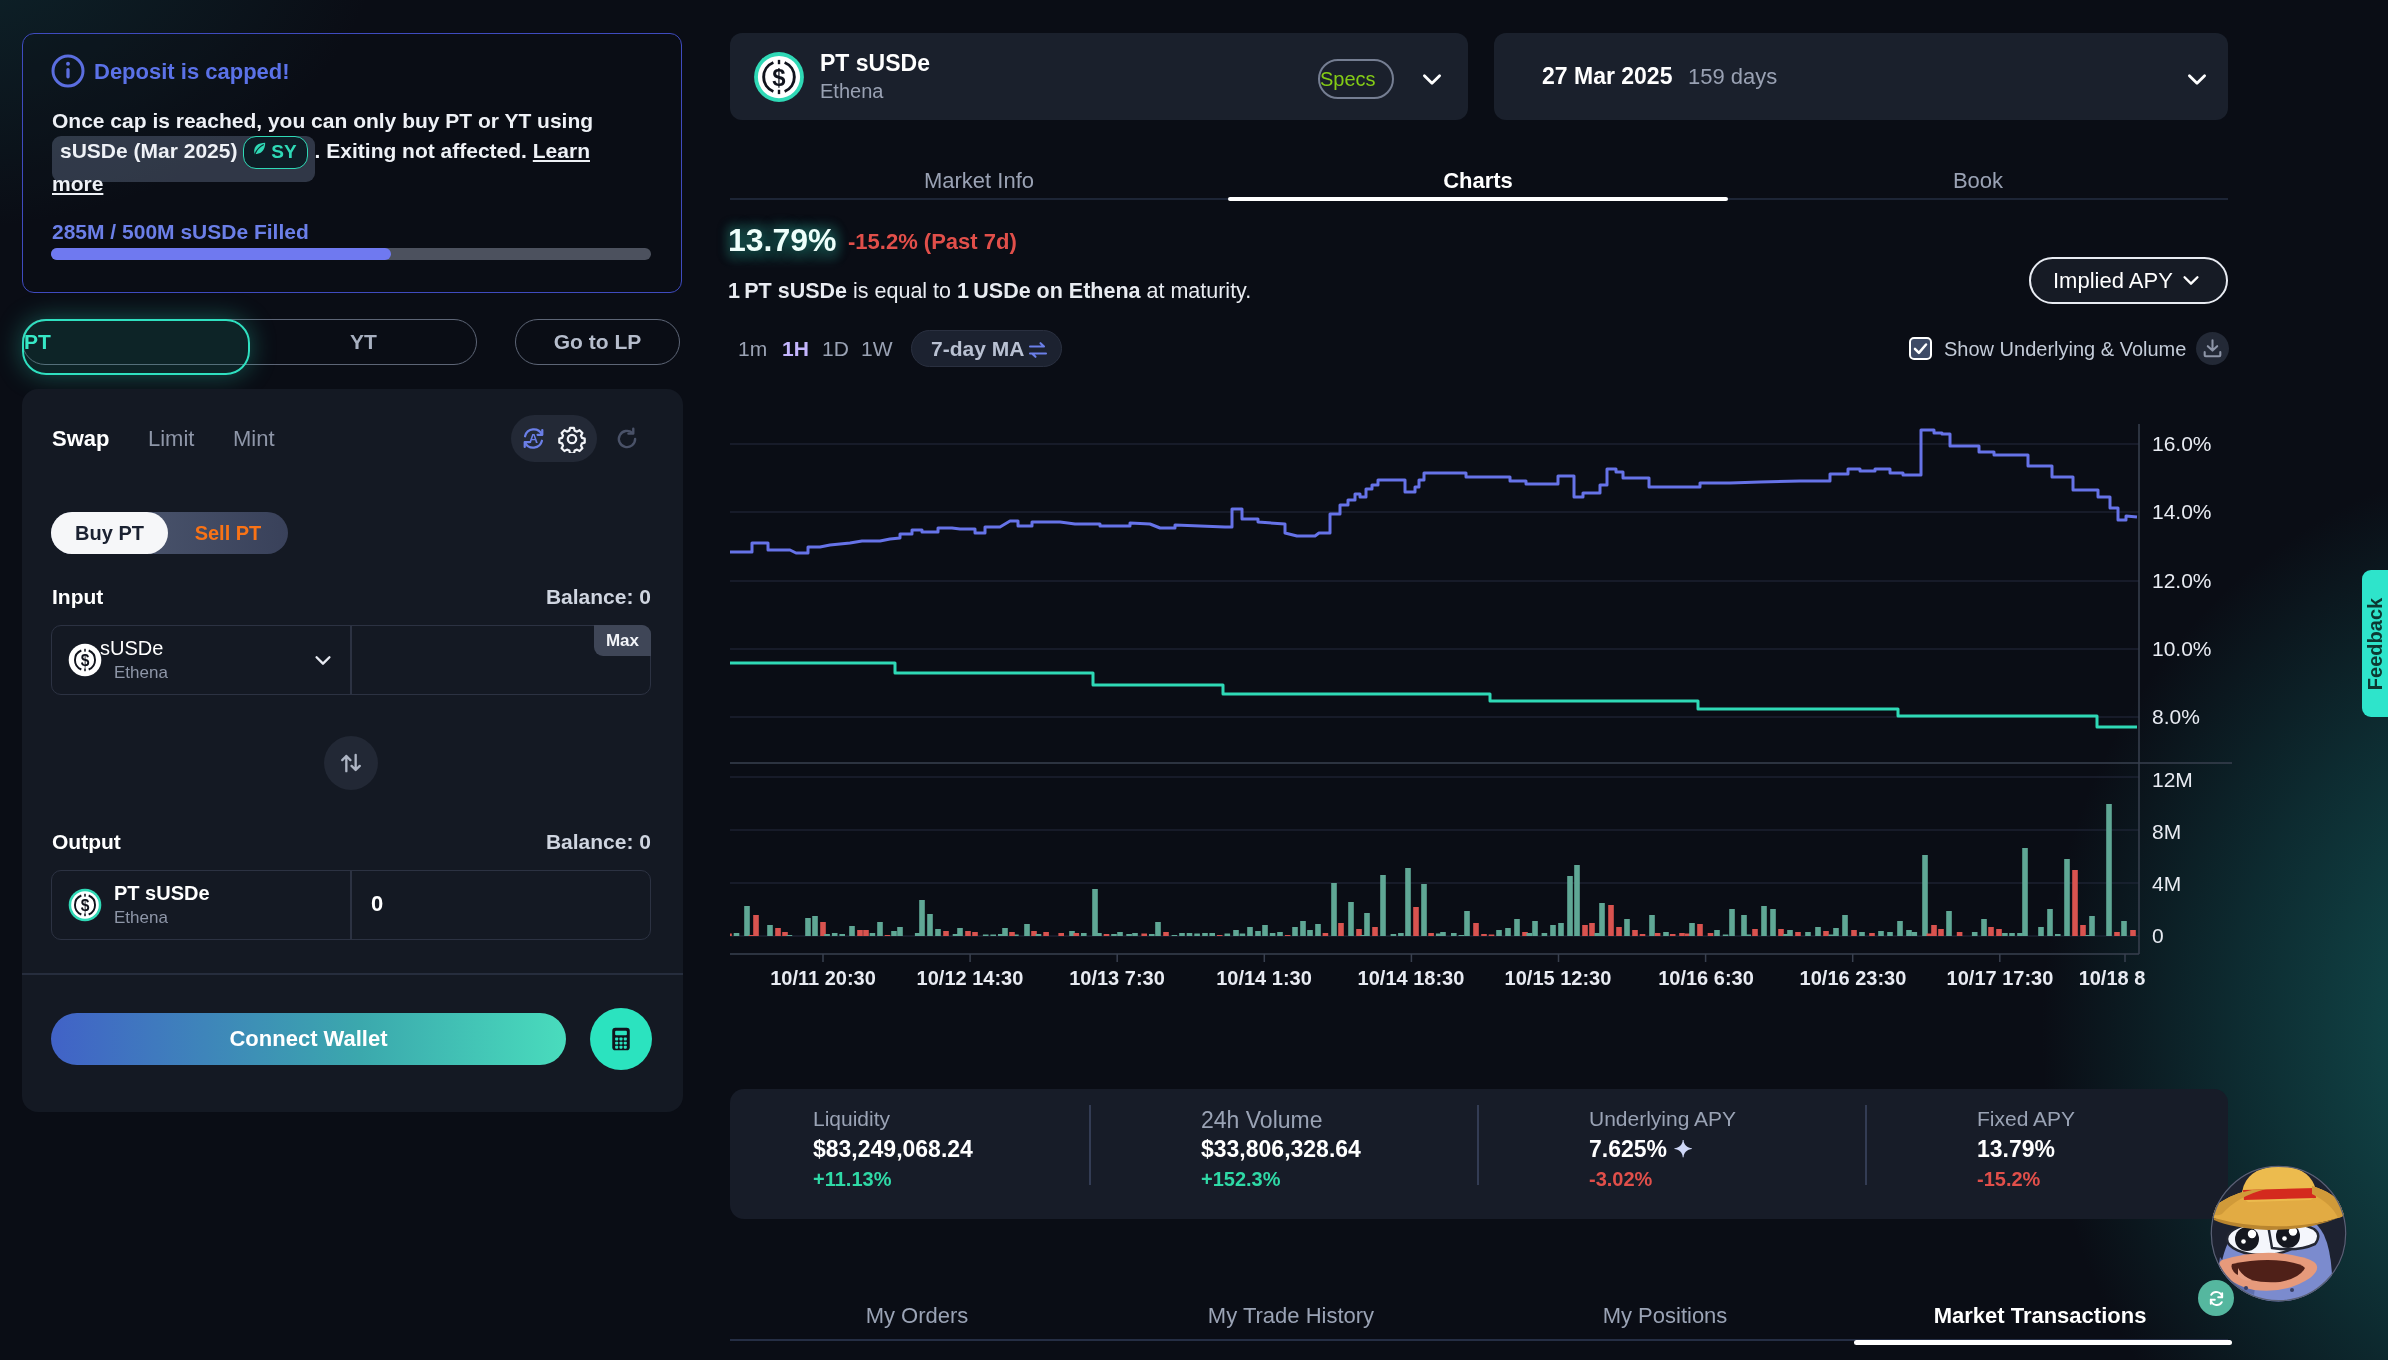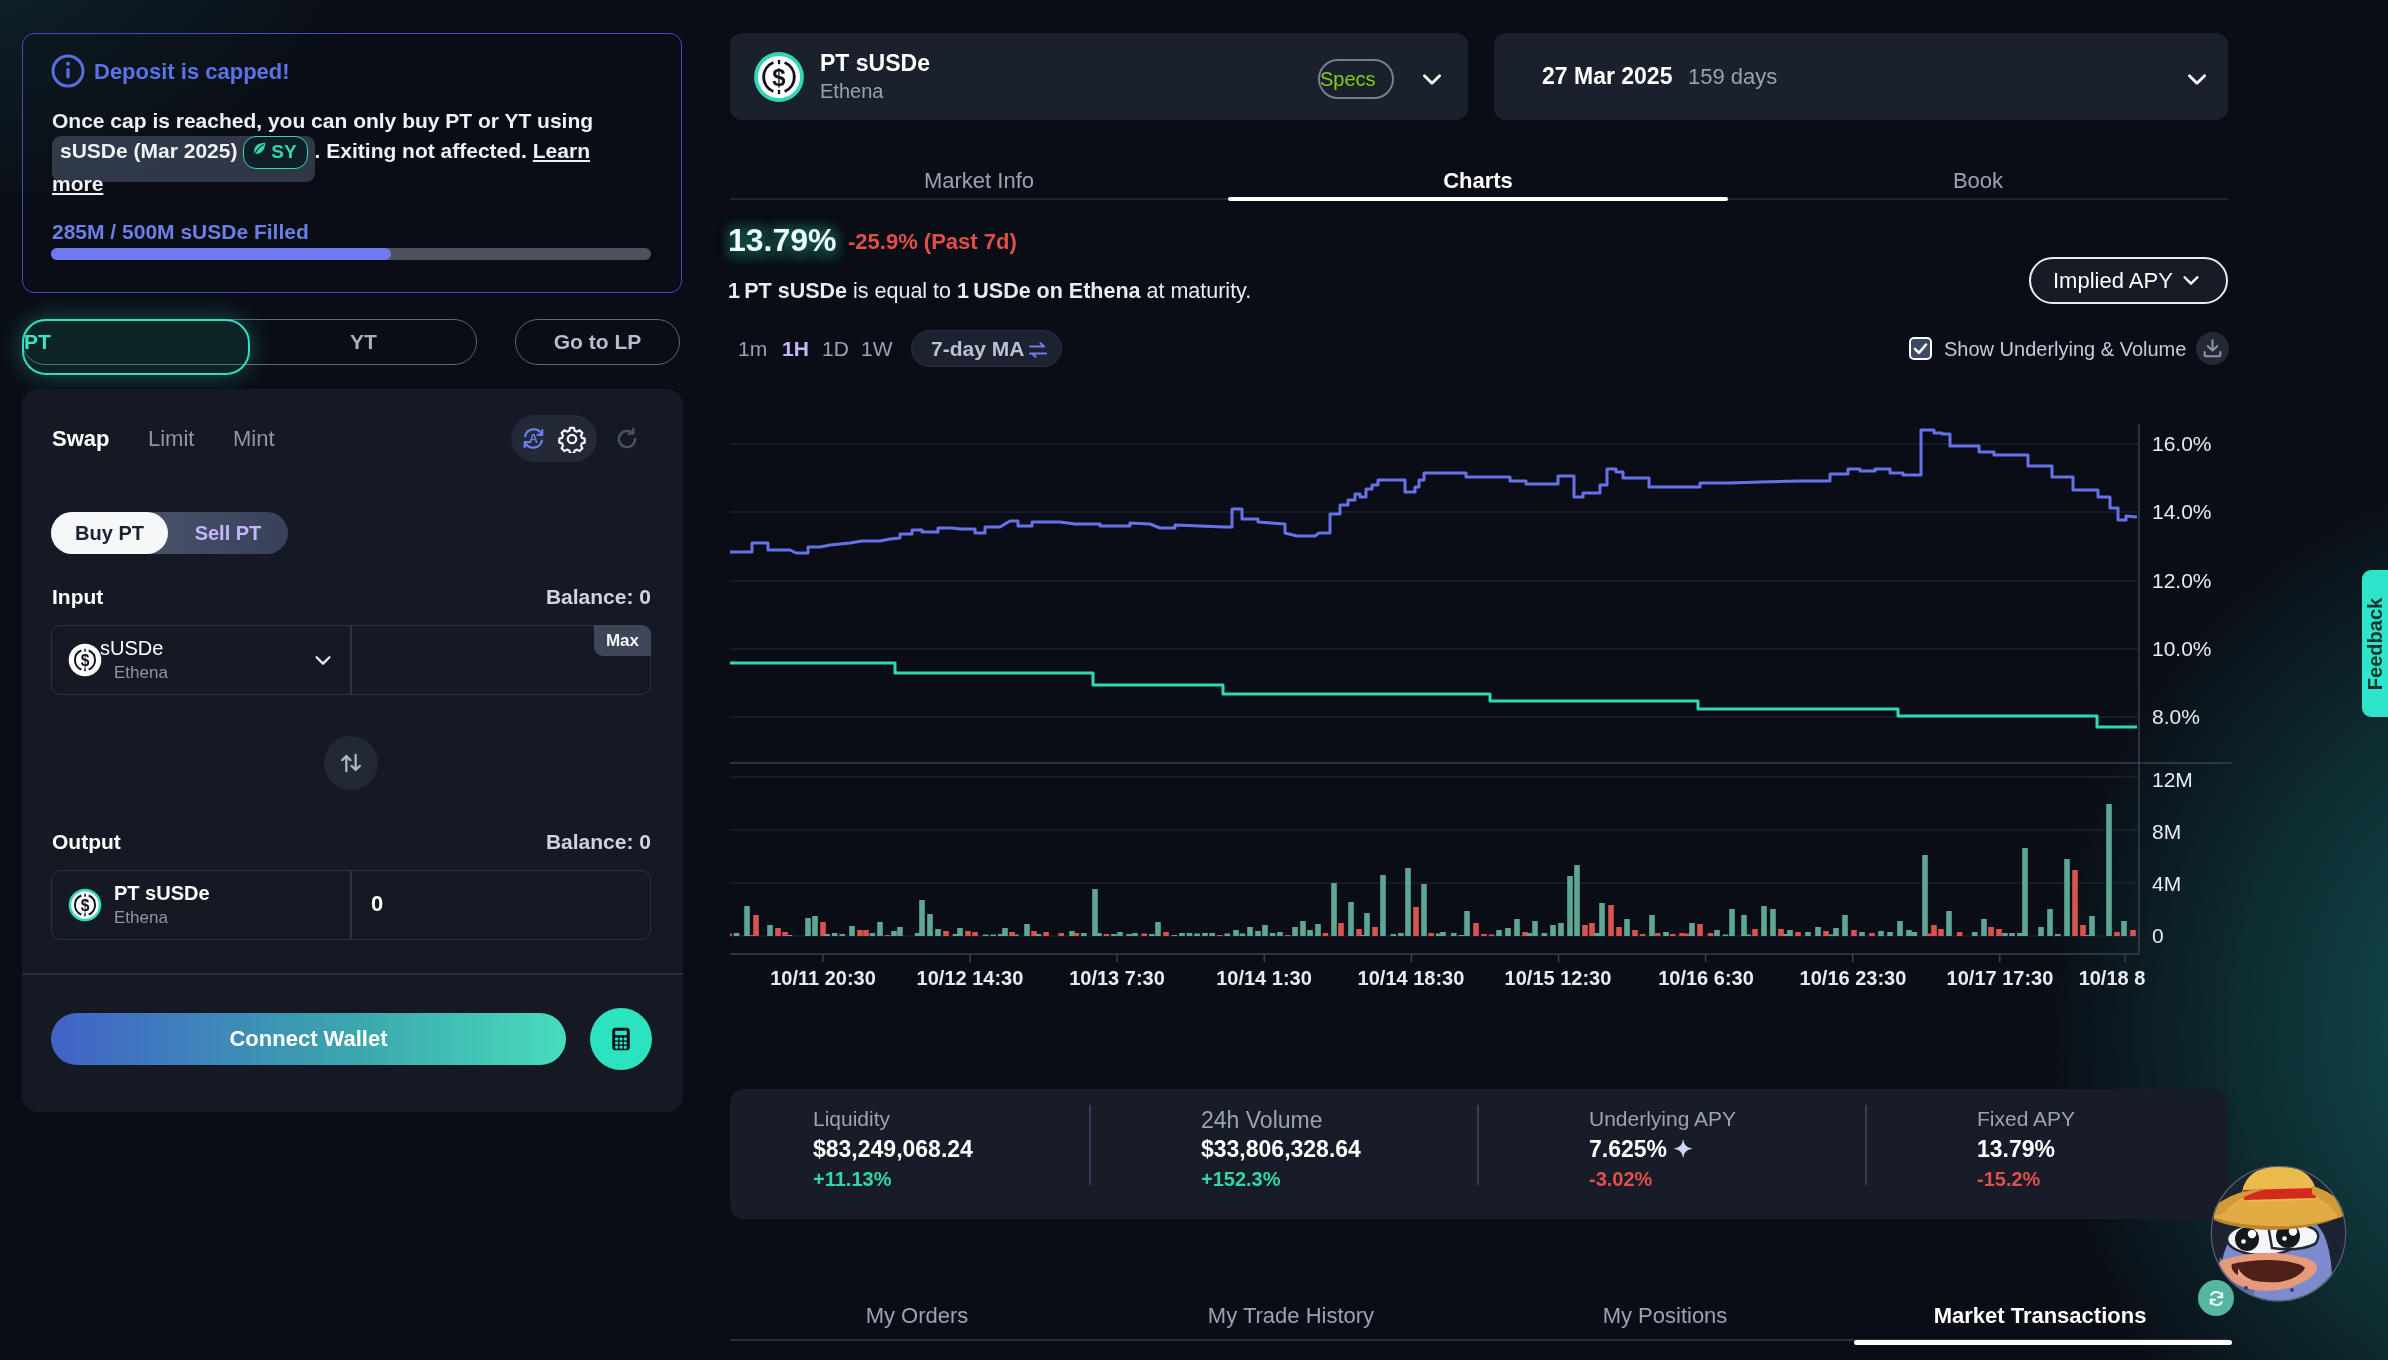--- a/index.html
+++ b/index.html
@@ -44,21 +44,21 @@
 <svg style="position:absolute;left:558px;top:425px" width="28" height="28" viewBox="0 0 24 24" fill="none">
     <path d="M10.3 2.5h3.4l.6 2.4 2 .8 2.2-1.2 2.4 2.4-1.2 2.2.8 2 2.4.6v3.4l-2.4.6-.8 2 1.2 2.2-2.4 2.4-2.2-1.2-2 .8-.6 2.4h-3.4l-.6-2.4-2-.8-2.2 1.2-2.4-2.4 1.2-2.2-.8-2-2.4-.6v-3.4l2.4-.6.8-2-1.2-2.2 2.4-2.4 2.2 1.2 2-.8z" stroke="#f2f4f8" stroke-width="1.9" stroke-linejoin="round"></path>
     <circle cx="12" cy="12" r="3.6" stroke="#f2f4f8" stroke-width="1.9"></circle>
   </svg>
 <svg style="position:absolute;left:614px;top:426px" width="26" height="26" viewBox="0 0 24 24" fill="none">
     <path d="M19.5 12 A7.5 7.5 0 1 1 17 6.4" stroke="#4a5268" stroke-width="2.2" stroke-linecap="round"></path>
     <path d="M17.8 2.5 L17.8 7 L13.3 7" stroke="#4a5268" stroke-width="2.2" stroke-linecap="round" stroke-linejoin="round"></path>
   </svg>
 <div class="abs" style="left:51px;top:512px;width:237px;height:42px;border-radius:21px;background:linear-gradient(90deg,#525d75,#39415a)"></div>
 <div class="abs" style="left:51px;top:512px;width:117px;height:42px;border-radius:21px;background:#f6f7f9;line-height:42px;text-align:center;font-size:20px;font-weight:bold;color:#1b2232">Buy PT</div>
-<div class="abs" style="left:168px;top:512px;width:120px;height:42px;line-height:42px;text-align:center;font-size:20px;font-weight:bold;color:#c4b5fd">Sell PT</div>
+<div class="abs" style="left:168px;top:512px;width:120px;height:42px;line-height:42px;text-align:center;font-size:20px;font-weight:bold;color:#f97316">Sell PT</div>
 <div class="abs" style="left:52px;top:585px;font-size:21px;font-weight:bold;color:#fff">Input</div>
 <div class="abs" style="left:0px;top:585px;width:651px;text-align:right;font-size:21px;font-weight:bold;color:#cfd5e0">Balance: 0</div>
 <div class="abs" style="left:51px;top:625px;width:600px;height:70px;border:1.5px solid #2c3242;border-radius:10px"></div>
 <div class="abs" style="left:350px;top:626px;width:1.5px;height:68px;background:#2c3242"></div>
 <svg style="position:absolute;left:68px;top:643px" width="34" height="34" viewBox="0 0 48 48">
     <circle cx="24" cy="24" r="23" fill="#ffffff"></circle>
     <circle cx="24" cy="24" r="19.5" fill="#ffffff"></circle>
     <path d="M29.2,10.6 A14.5 14.5 0 0 1 29.2,37.4" fill="none" stroke="#10131c" stroke-width="2.7"></path>
     <path d="M18.8,37.4 A14.5 14.5 0 0 1 18.8,10.6" fill="none" stroke="#10131c" stroke-width="2.7"></path>
     <rect x="22.9" y="8.2" width="2.2" height="4" fill="#10131c"></rect>
@@ -132,21 +132,21 @@
 <svg style="position:absolute;left:2184px;top:66px" width="26" height="26" viewBox="0 0 24 24" fill="none">
     <path d="M5 9 L12 16 L19 9" stroke="#fff" stroke-width="2.6" stroke-linecap="round" stroke-linejoin="round"></path>
   </svg>
 <div class="abs" style="left:730px;top:198px;width:1498px;height:1.5px;background:#1d2536"></div>
 <div class="abs" style="left:730px;top:168px;width:498px;text-align:center;font-size:22px;color:#9aa2b4">Market Info</div>
 <div class="abs" style="left:1228px;top:168px;width:500px;text-align:center;font-size:22px;font-weight:bold;color:#fff">Charts</div>
 <div class="abs" style="left:1728px;top:168px;width:500px;text-align:center;font-size:22px;color:#9aa2b4">Book</div>
 <div class="abs" style="left:1228px;top:197px;width:500px;height:3.5px;background:#fff;border-radius:2px"></div>
 <div class="abs" style="left:726px;top:224px;width:114px;height:38px;border-radius:8px;background:rgba(46,224,192,.10);filter:blur(4px)"></div>
 <div class="abs" style="left:728px;top:222px;font-size:32px;font-weight:bold;color:#eefffb;text-shadow:0 0 14px rgba(46,224,192,.55)">13.79%</div>
-<div class="abs" style="left:848px;top:229px;font-size:22px;font-weight:bold;color:#e14f4a">-25.9% (Past 7d)</div>
+<div class="abs" style="left:848px;top:229px;font-size:22px;font-weight:bold;color:#e14f4a">-15.2% (Past 7d)</div>
 <div class="abs" style="left:728px;top:279px;font-size:21.5px;color:#e8ebf1"><b>1 PT sUSDe</b> is equal to <b>1 USDe on Ethena</b> at maturity.</div>
 <div class="abs" style="left:2029px;top:257px;width:199px;height:47px;border:2px solid #e8ebf2;border-radius:24px;background:rgba(30,36,48,.6)"></div>
 <div class="abs" style="left:2053px;top:268px;font-size:22px;color:#fff">Implied APY</div>
 <svg style="position:absolute;left:2180px;top:269px" width="22" height="22" viewBox="0 0 24 24" fill="none">
     <path d="M5 9 L12 16 L19 9" stroke="#fff" stroke-width="2.6" stroke-linecap="round" stroke-linejoin="round"></path>
   </svg>
 <div class="abs" style="left:738px;top:337px;font-size:21px;color:#9aa2b4">1m</div>
 <div class="abs" style="left:782px;top:337px;font-size:21px;font-weight:bold;color:#c4b5fd">1H</div>
 <div class="abs" style="left:822px;top:337px;font-size:21px;color:#9aa2b4">1D</div>
 <div class="abs" style="left:861px;top:337px;font-size:21px;color:#9aa2b4">1W</div>

